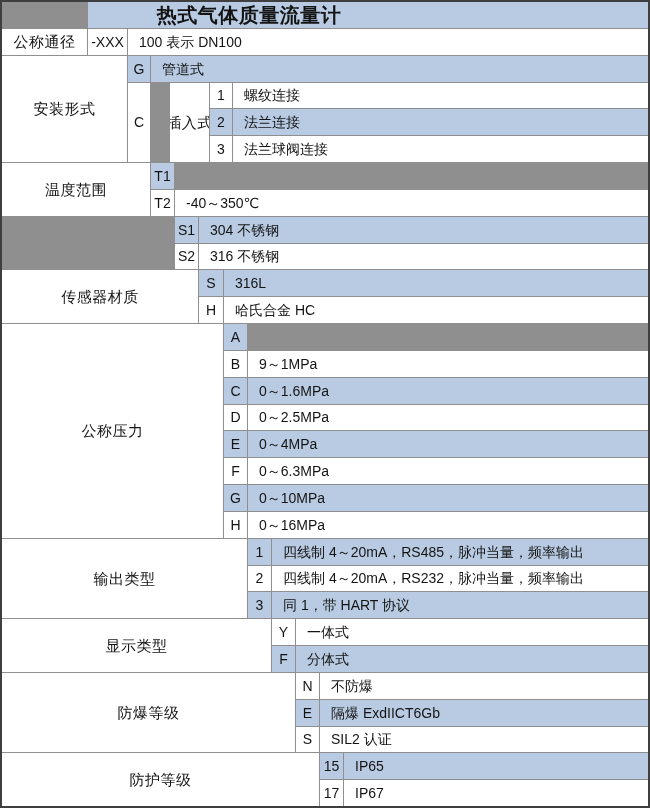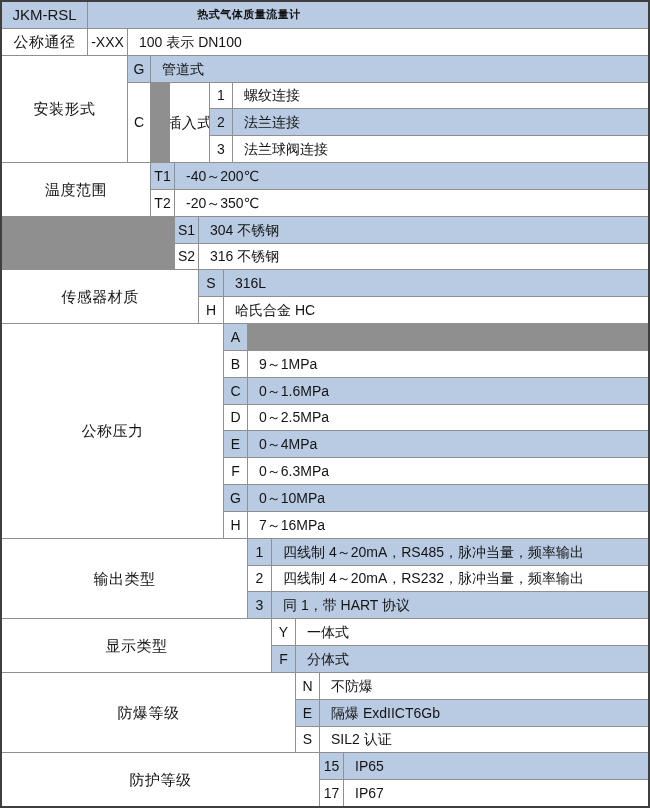--- a/index.html
+++ b/index.html
@@ -21,47 +21,45 @@
   .c{
     background:#ffffff;
     display:flex;align-items:center;justify-content:center;
     font-size:14px;line-height:1;
     white-space:nowrap;overflow:hidden;
   }
   .blue{background:var(--hl,#b9cbe3);}
   .lbl{font-size:15px;letter-spacing:.5px;}
   .val{justify-content:flex-start;padding-left:11px;}
   .model{font-size:15px;}
-  .title{font-size:11px;font-weight:bold;justify-content:center;padding-right:238px;letter-spacing:.5px;}
+  .title{font-size:20px;font-weight:bold;justify-content:center;padding-right:238px;letter-spacing:.5px;}
 </style>
 </head>
 <body>
 
 <div class="spec-table" id="spec-table">
-    <div class="c model blue" style="grid-area: 1 / 1 / span 1 / span 1;">JKM-RSL</div>
     <div class="c title blue" style="grid-area: 1 / 2 / span 1 / span 13;">热式气体质量流量计</div>
     <div class="c lbl" style="grid-area: 2 / 1 / span 1 / span 1;">公称通径</div>
     <div class="c" style="grid-area: 2 / 2 / span 1 / span 1;">-XXX</div>
     <div class="c val" style="grid-area: 2 / 3 / span 1 / span 12;">100 表示 DN100</div>
     <div class="c lbl" style="grid-area: 3 / 1 / span 4 / span 2;">安装形式</div>
     <div class="c  blue" style="grid-area: 3 / 3 / span 1 / span 1;">G</div>
     <div class="c val blue" style="grid-area: 3 / 4 / span 1 / span 11;">管道式</div>
     <div class="c" style="grid-area: 4 / 3 / span 3 / span 1;">C</div>
     <div class="c lbl" style="grid-area: 4 / 4 / span 3 / span 3; margin-left: 19px;">插入式</div>
     <div class="c" style="grid-area: 4 / 7 / span 1 / span 2;">1</div>
     <div class="c val" style="grid-area: 4 / 9 / span 1 / span 6;">螺纹连接</div>
     <div class="c  blue" style="grid-area: 5 / 7 / span 1 / span 2;">2</div>
     <div class="c val blue" style="grid-area: 5 / 9 / span 1 / span 6;">法兰连接</div>
     <div class="c" style="grid-area: 6 / 7 / span 1 / span 2;">3</div>
     <div class="c val" style="grid-area: 6 / 9 / span 1 / span 6;">法兰球阀连接</div>
     <div class="c lbl" style="grid-area: 7 / 1 / span 2 / span 3;">温度范围</div>
     <div class="c  blue" style="grid-area: 7 / 4 / span 1 / span 1;">T1</div>
-    <div class="c val blue" style="grid-area: 7 / 5 / span 1 / span 10;">-40～200℃</div>
     <div class="c" style="grid-area: 8 / 4 / span 1 / span 1;">T2</div>
-    <div class="c val" style="grid-area: 8 / 5 / span 1 / span 10;">-20～350℃</div>
+    <div class="c val" style="grid-area: 8 / 5 / span 1 / span 10;">-40～350℃</div>
     <div class="c  blue" style="grid-area: 9 / 5 / span 1 / span 1;">S1</div>
     <div class="c val blue" style="grid-area: 9 / 6 / span 1 / span 9;">304 不锈钢</div>
     <div class="c" style="grid-area: 10 / 5 / span 1 / span 1;">S2</div>
     <div class="c val" style="grid-area: 10 / 6 / span 1 / span 9;">316 不锈钢</div>
     <div class="c lbl" style="grid-area: 11 / 1 / span 2 / span 5;">传感器材质</div>
     <div class="c  blue" style="grid-area: 11 / 6 / span 1 / span 2;">S</div>
     <div class="c val blue" style="grid-area: 11 / 8 / span 1 / span 7;">316L</div>
     <div class="c" style="grid-area: 12 / 6 / span 1 / span 2;">H</div>
     <div class="c val" style="grid-area: 12 / 8 / span 1 / span 7;">哈氏合金 HC</div>
     <div class="c lbl" style="grid-area: 13 / 1 / span 8 / span 7;">公称压力</div>
@@ -72,21 +70,21 @@
     <div class="c val blue" style="grid-area: 15 / 10 / span 1 / span 5;">0～1.6MPa</div>
     <div class="c" style="grid-area: 16 / 8 / span 1 / span 2;">D</div>
     <div class="c val" style="grid-area: 16 / 10 / span 1 / span 5;">0～2.5MPa</div>
     <div class="c  blue" style="grid-area: 17 / 8 / span 1 / span 2;">E</div>
     <div class="c val blue" style="grid-area: 17 / 10 / span 1 / span 5;">0～4MPa</div>
     <div class="c" style="grid-area: 18 / 8 / span 1 / span 2;">F</div>
     <div class="c val" style="grid-area: 18 / 10 / span 1 / span 5;">0～6.3MPa</div>
     <div class="c  blue" style="grid-area: 19 / 8 / span 1 / span 2;">G</div>
     <div class="c val blue" style="grid-area: 19 / 10 / span 1 / span 5;">0～10MPa</div>
     <div class="c" style="grid-area: 20 / 8 / span 1 / span 2;">H</div>
-    <div class="c val" style="grid-area: 20 / 10 / span 1 / span 5;">7～16MPa</div>
+    <div class="c val" style="grid-area: 20 / 10 / span 1 / span 5;">0～16MPa</div>
     <div class="c lbl" style="grid-area: 21 / 1 / span 3 / span 9;">输出类型</div>
     <div class="c  blue" style="grid-area: 21 / 10 / span 1 / span 1;">1</div>
     <div class="c val blue" style="grid-area: 21 / 11 / span 1 / span 4;">四线制 4～20mA，RS485，脉冲当量，频率输出</div>
     <div class="c" style="grid-area: 22 / 10 / span 1 / span 1;">2</div>
     <div class="c val" style="grid-area: 22 / 11 / span 1 / span 4;">四线制 4～20mA，RS232，脉冲当量，频率输出</div>
     <div class="c  blue" style="grid-area: 23 / 10 / span 1 / span 1;">3</div>
     <div class="c val blue" style="grid-area: 23 / 11 / span 1 / span 4;">同 1，带 HART 协议</div>
     <div class="c lbl" style="grid-area: 24 / 1 / span 2 / span 10;">显示类型</div>
     <div class="c" style="grid-area: 24 / 11 / span 1 / span 1;">Y</div>
     <div class="c val" style="grid-area: 24 / 12 / span 1 / span 3;">一体式</div>

